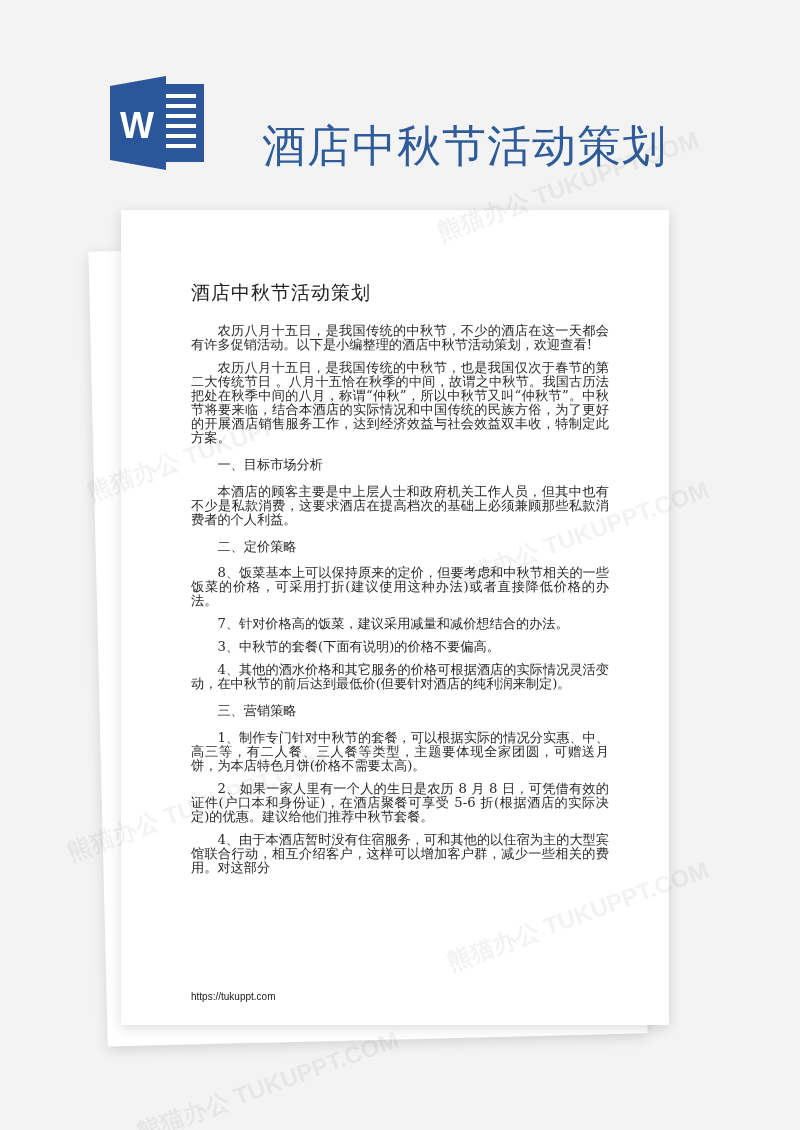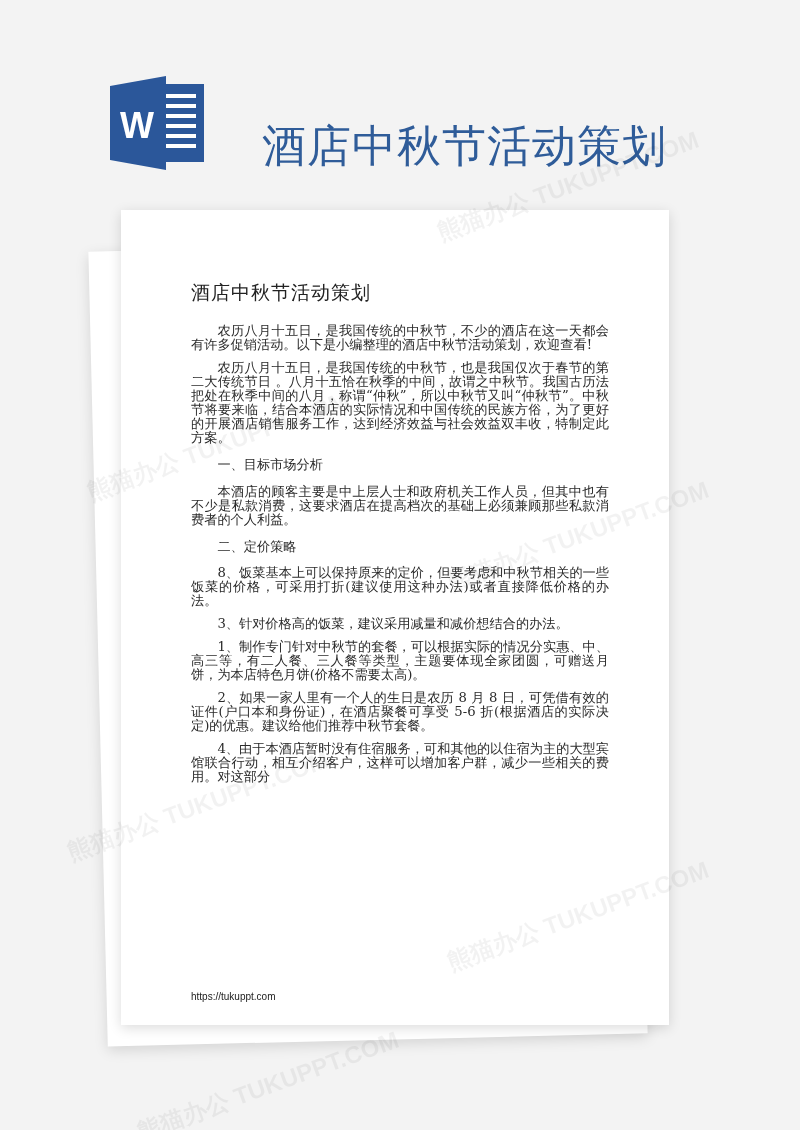--- a/index.html
+++ b/index.html
@@ -84,22 +84,25 @@
   <div class="page-content">
     <h2 class="doc-title">酒店中秋节活动策划</h2>
     <p class="para">农历八月十五日，是我国传统的中秋节，不少的酒店在这一天都会有许多促销活动。以下是小编整理的酒店中秋节活动策划，欢迎查看!</p>
     <p class="para">农历八月十五日，是我国传统的中秋节，也是我国仅次于春节的第二大传统节日 。八月十五恰在秋季的中间，故谓之中秋节。我国古历法把处在秋季中间的八月，称谓“仲秋”，所以中秋节又叫“仲秋节”。中秋节将要来临，结合本酒店的实际情况和中国传统的民族方俗，为了更好的开展酒店销售服务工作，达到经济效益与社会效益双丰收，特制定此方案。</p>
 
     <p class="section">一、目标市场分析</p>
     <p class="para">本酒店的顾客主要是中上层人士和政府机关工作人员，但其中也有不少是私款消费，这要求酒店在提高档次的基础上必须兼顾那些私款消费者的个人利益。</p>
 
     <p class="section">二、定价策略</p>
     <p class="para">8、饭菜基本上可以保持原来的定价，但要考虑和中秋节相关的一些饭菜的价格，可采用打折(建议使用这种办法)或者直接降低价格的办法。</p>
-    <p class="para">3、针对价格高的饭菜，建议采用减量和减价想结合的办法。</p>
+    <p class="para">7、针对价格高的饭菜，建议采用减量和减价想结合的办法。</p>
+    <p class="para">3、中秋节的套餐(下面有说明)的价格不要偏高。</p>
+    <p class="para">4、其他的酒水价格和其它服务的价格可根据酒店的实际情况灵活变动，在中秋节的前后达到最低价(但要针对酒店的纯利润来制定)。</p>
 
+    <p class="section">三、营销策略</p>
     <p class="para">1、制作专门针对中秋节的套餐，可以根据实际的情况分实惠、中、高三等，有二人餐、三人餐等类型，主题要体现全家团圆，可赠送月饼，为本店特色月饼(价格不需要太高)。</p>
     <p class="para">2、如果一家人里有一个人的生日是农历 8 月 8 日，可凭借有效的证件(户口本和身份证)，在酒店聚餐可享受 5-6 折(根据酒店的实际决定)的优惠。建议给他们推荐中秋节套餐。</p>
     <p class="para">4、由于本酒店暂时没有住宿服务，可和其他的以住宿为主的大型宾馆联合行动，相互介绍客户，这样可以增加客户群，减少一些相关的费用。对这部分</p>
   </div>
   <div class="footer-url">https://tukuppt.com</div>
 </div>
 
 <div class="watermark" style="left:430px;top:170px;">熊猫办公 TUKUPPT.COM</div>
 <div class="watermark" style="left:80px;top:430px;">熊猫办公 TUKUPPT.COM</div>
 <div class="watermark" style="left:440px;top:520px;">熊猫办公 TUKUPPT.COM</div>

